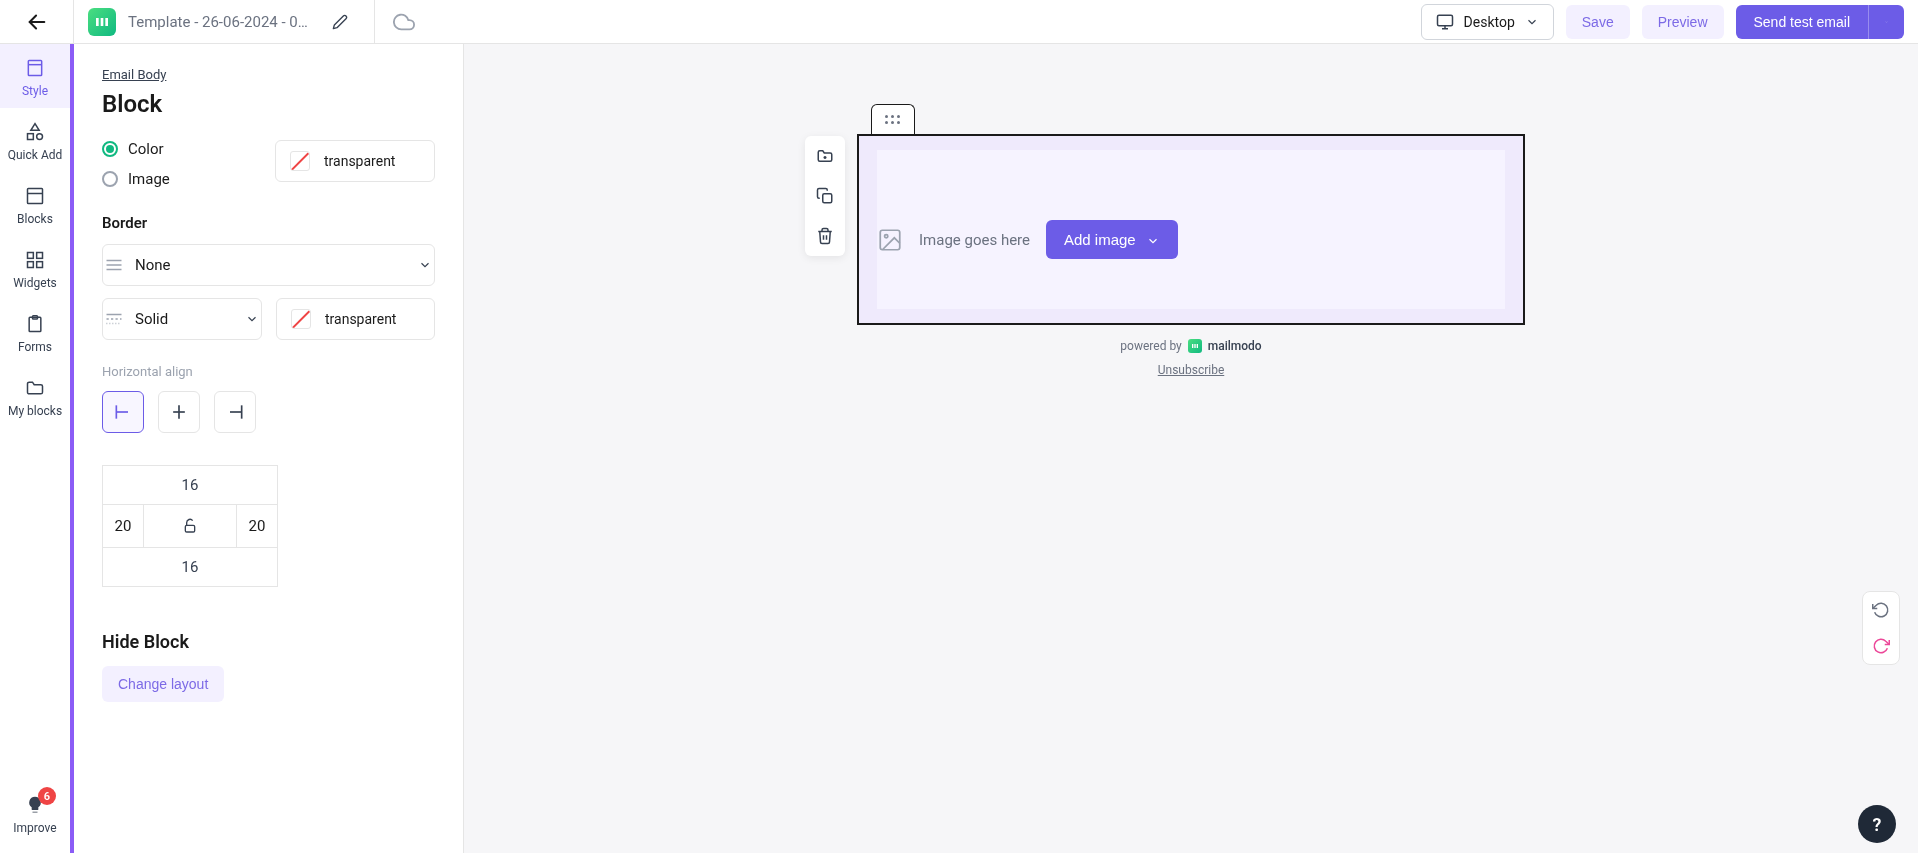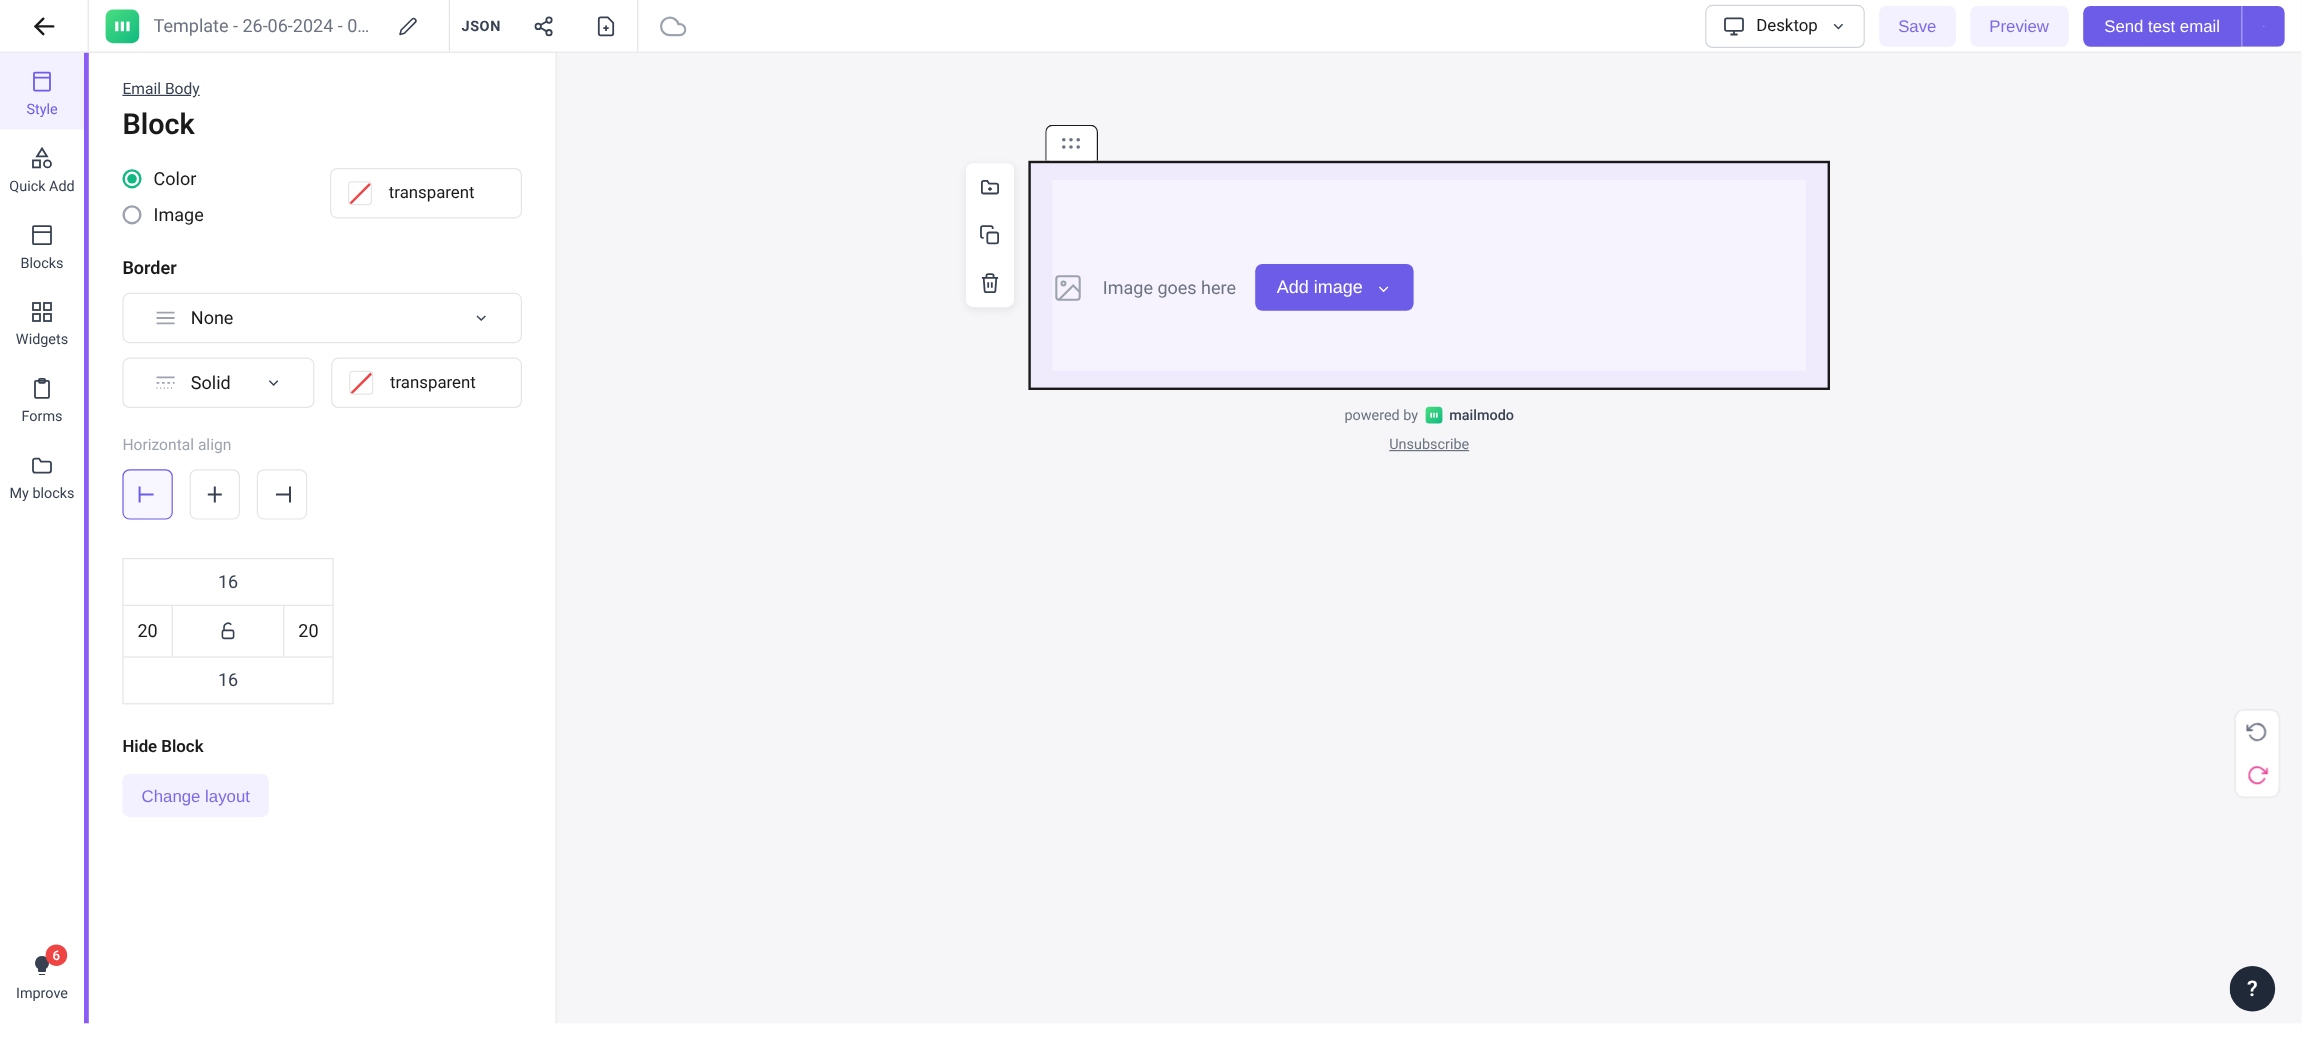--- a/index.html
+++ b/index.html
@@ -47,39 +47,39 @@
 .radio-col { display: flex; flex-direction: column; gap: 12px; }
 .radio-opt { display: flex; align-items: center; gap: 10px; cursor: pointer; font-size: 15px;}
 .radio { width: 16px; height: 16px; border: 2px solid #9ca3af; border-radius: 50%; display:flex; align-items:center; justify-content:center;}
 .radio.checked { border-color: #10b981; }
 .radio.checked::after { content:''; width:8px; height:8px; background:#10b981; border-radius:50%; }
 .color-input { margin-left: auto; border: 1px solid #e5e5e5; border-radius: 6px; padding: 10px 14px; display:flex; align-items:center; gap: 14px; width: 160px; cursor:pointer;}
 .swatch { width: 20px; height: 20px; border-radius: 3px; position: relative; background:#fff; border:1px solid #e5e5e5; overflow:hidden;}
 .swatch.transparent::after { content:''; position:absolute; left:-4px; top:50%; width:140%; height:2px; background:#ef4444; transform: rotate(-45deg); transform-origin: center;}
 
 .section-label { font-size: 15px; font-weight: 600; margin-bottom: 12px; }
-.select-box { border: 1px solid #e5e5e5; border-radius: 6px; padding: 11px 26px; display:flex; align-items:center; gap: 12px; cursor:pointer; font-size:15px;}
+.select-box { border: 1px solid #e5e5e5; border-radius: 6px; padding: 11px 2px; display:flex; align-items:center; gap: 12px; cursor:pointer; font-size:15px;}
 .select-box .chev { margin-left: auto; }
 .border-row { display:flex; gap: 14px; margin-top: 12px;}
 .border-row .select-box { flex: 0 0 160px; }
 .border-row .color-input { flex: 1; margin-left: 0; }
 
 .sub-label { font-size: 13px; color: #9ca3af; margin: 24px 0 12px; }
 .align-row { display: flex; gap: 14px; }
 .align-btn { width: 42px; height: 42px; border: 1px solid #e5e5e5; border-radius: 6px; display:flex; align-items:center; justify-content:center; cursor:pointer;}
 .align-btn.active { border-color: #6c5ce7; background: #f8f6ff; }
 
 .spacing-box { margin-top: 32px; border: 1px solid #e5e5e5; width: 176px; }
 .spacing-box .srow { display:flex; }
 .spacing-box .cell { flex:1; text-align:center; padding: 10px 0; font-size: 15px; color:#374151;}
 .spacing-box .mid { display:flex; border-top:1px solid #e5e5e5; border-bottom:1px solid #e5e5e5;}
 .spacing-box .mid .cell-side { width: 40px; text-align:center; padding: 12px 0; font-size:15px;}
 .spacing-box .mid .cell-center { flex:1; border-left:1px solid #e5e5e5; border-right:1px solid #e5e5e5; display:flex; align-items:center; justify-content:center;}
 
-.hide-label { font-size: 14px; font-weight: 600; margin-top: 28px; }
+.hide-label { font-size: 18px; font-weight: 600; margin-top: 44px; }
 .change-layout { margin-top: 14px; background: #f3f0ff; color: #7c6ae6; border:none; padding: 10px 16px; border-radius:6px; font-size:14px; cursor:pointer;}
 
 
 .canvas { flex: 1; background: #f6f6f8; position: relative; overflow: auto; }
 .email-wrap { width: 668px; margin: 60px auto 0; }
 .block-handle { width: 44px; height: 30px; background:#fff; border:1px solid #1a1a1a; border-bottom:none; border-radius: 6px 6px 0 0; display:flex; align-items:center; justify-content:center; cursor:grab; margin-left: 14px;}
 .dots { display:grid; grid-template-columns: repeat(3,4px); grid-template-rows: repeat(2,4px); gap:2px;}
 .dots span { width:3px; height:3px; background:#6b7280; border-radius:50%;}
 .email-block { border: 2px solid #1a1a1a; background: #efeafc; padding: 14px 18px; position: relative;}
 .block-toolbar { position: absolute; left: -54px; top: 0; background:#fff; border-radius: 6px; box-shadow: 0 2px 8px rgba(0,0,0,0.08); display:flex; flex-direction:column; }
@@ -117,41 +117,20 @@
         <svg width="16" height="16" viewBox="0 0 24 24" fill="#fff">
             <rect x="3" y="6" width="4" height="12"></rect>
             <rect x="10" y="6" width="4" height="12"></rect>
             <rect x="17" y="6" width="4" height="12"></rect>
           </svg>
       </div>
       <div class="title">Template - 26-06-2024 - 0...</div>
       <div class="edit-icon">
         <svg width="16" height="16" viewBox="0 0 24 24" fill="none" stroke="#374151" stroke-width="2" stroke-linecap="round" stroke-linejoin="round">
             <path d="M17 3a2.8 2.8 0 1 1 4 4L7.5 20.5 2 22l1.5-5.5L17 3z"></path>
-          </svg>
-      </div>
-    </div>
-    <div class="tool-group">
-      <div class="tool-btn">
-          <span class="json-text">JSON</span>
-        </div>
-      <div class="tool-btn">
-        <svg width="18" height="18" viewBox="0 0 24 24" fill="none" stroke="#374151" stroke-width="2">
-            <circle cx="18" cy="5" r="3"></circle>
-            <circle cx="6" cy="12" r="3"></circle>
-            <circle cx="18" cy="19" r="3"></circle>
-            <line x1="8.6" y1="10.5" x2="15.4" y2="6.5"></line>
-            <line x1="8.6" y1="13.5" x2="15.4" y2="17.5"></line>
-          </svg>
-      </div>
-      <div class="tool-btn">
-        <svg width="18" height="18" viewBox="0 0 24 24" fill="none" stroke="#374151" stroke-width="2">
-            <path d="M14 2H6a2 2 0 0 0-2 2v16a2 2 0 0 0 2 2h12a2 2 0 0 0 2-2V8z"></path>
-            <line x1="12" y1="11" x2="12" y2="17"></line>
-            <line x1="9" y1="14" x2="15" y2="14"></line>
           </svg>
       </div>
     </div>
     <div class="cloud-group">
       <svg width="22" height="22" viewBox="0 0 24 24" fill="none" stroke="#9ca3af" stroke-width="2">
           <path d="M18 10h-1.26A8 8 0 1 0 9 20h9a5 5 0 0 0 0-10z"></path>
         </svg>
     </div>
   </div>
   <div class="topbar-right">

